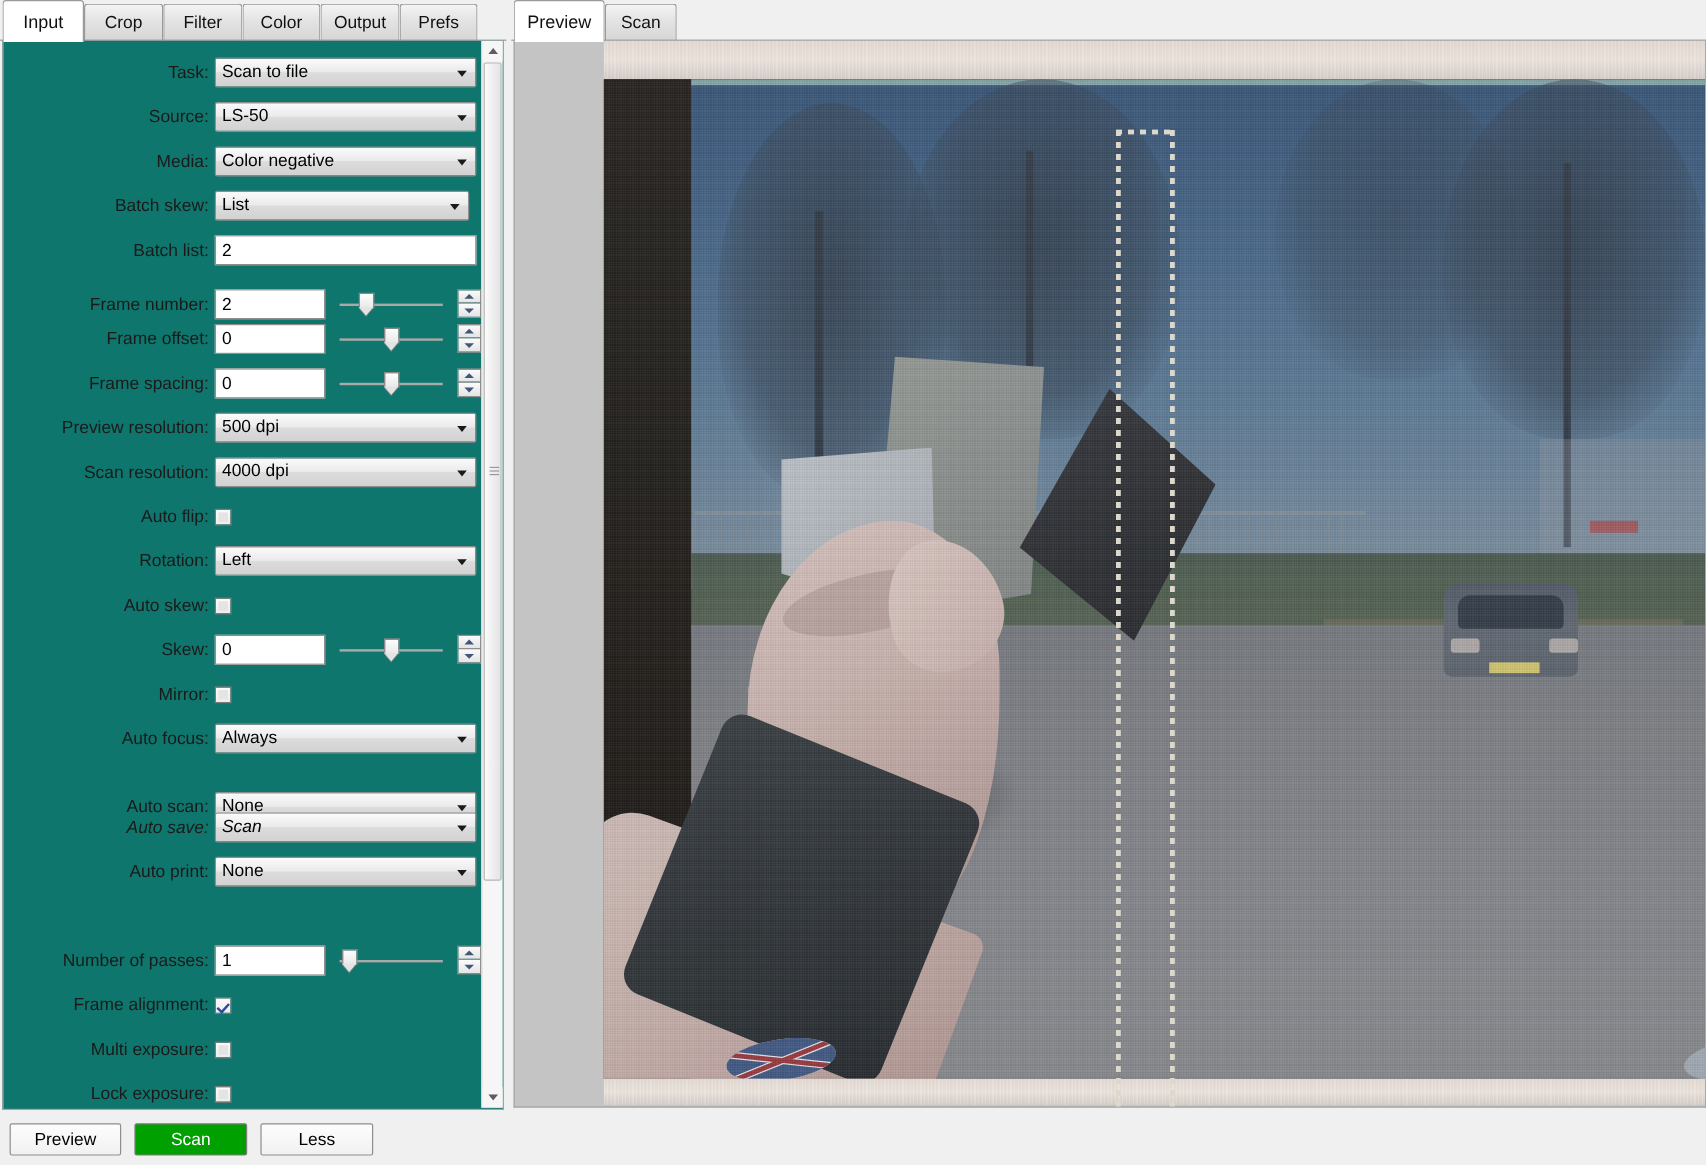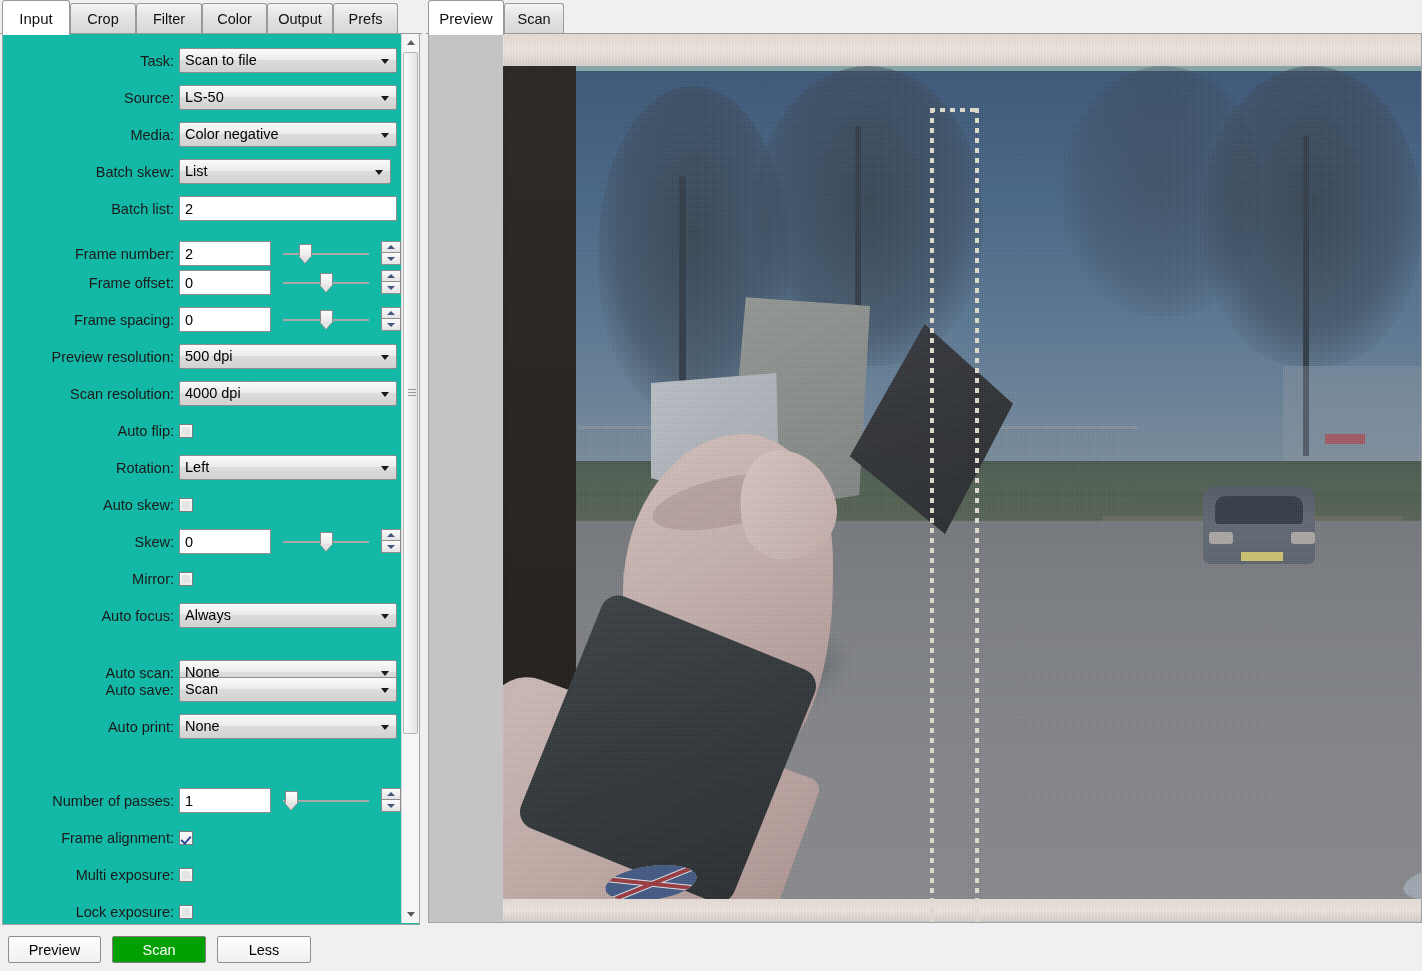--- a/index.html
+++ b/index.html
@@ -29,21 +29,21 @@
     top:0;height:35px;background:#fff;border-color:#9a9a9a;z-index:5;
     font-size:15px;
   }
   .tabstrip .tabline{
     position:absolute;left:0;top:33px;width:422px;height:1px;background:#9a9a9a;
   }
 
   .formwrap{
     position:absolute;left:2px;top:34px;width:418px;height:891px;
     box-sizing:border-box;
-    border:1px solid #a3a3a3;border-top:none;background:#14b8a6;
+    border:1px solid #a3a3a3;border-top:none;background:#0f766e;
     overflow:hidden;
   }
   .formscroll{position:absolute;left:0;top:0;width:399px;height:889px;overflow:hidden;}
 
   .row{position:absolute;left:0;width:399px;height:37px;display:flex;align-items:center;}
   .lbl{
     width:176px;text-align:right;padding-right:5px;box-sizing:border-box;
     font-size:14.5px;color:#1a1a1a;white-space:nowrap;
   }
 
@@ -529,21 +529,21 @@
         </div>
 
         <div class="row" style="top:620px;">
           <div class="lbl">Auto scan:</div>
           <div class="combo">
             <span class="ctext">None</span>
             <span class="carrow"></span>
           </div>
         </div>
 
-        <div class="row" style="top:637px;">
+        <div class="row" style="top:637px;font-style:italic;">
           <div class="lbl">Auto save:</div>
           <div class="combo">
             <span class="ctext">Scan</span>
             <span class="carrow"></span>
           </div>
         </div>
 
         <div class="row" style="top:674px;">
           <div class="lbl">Auto print:</div>
           <div class="combo">

